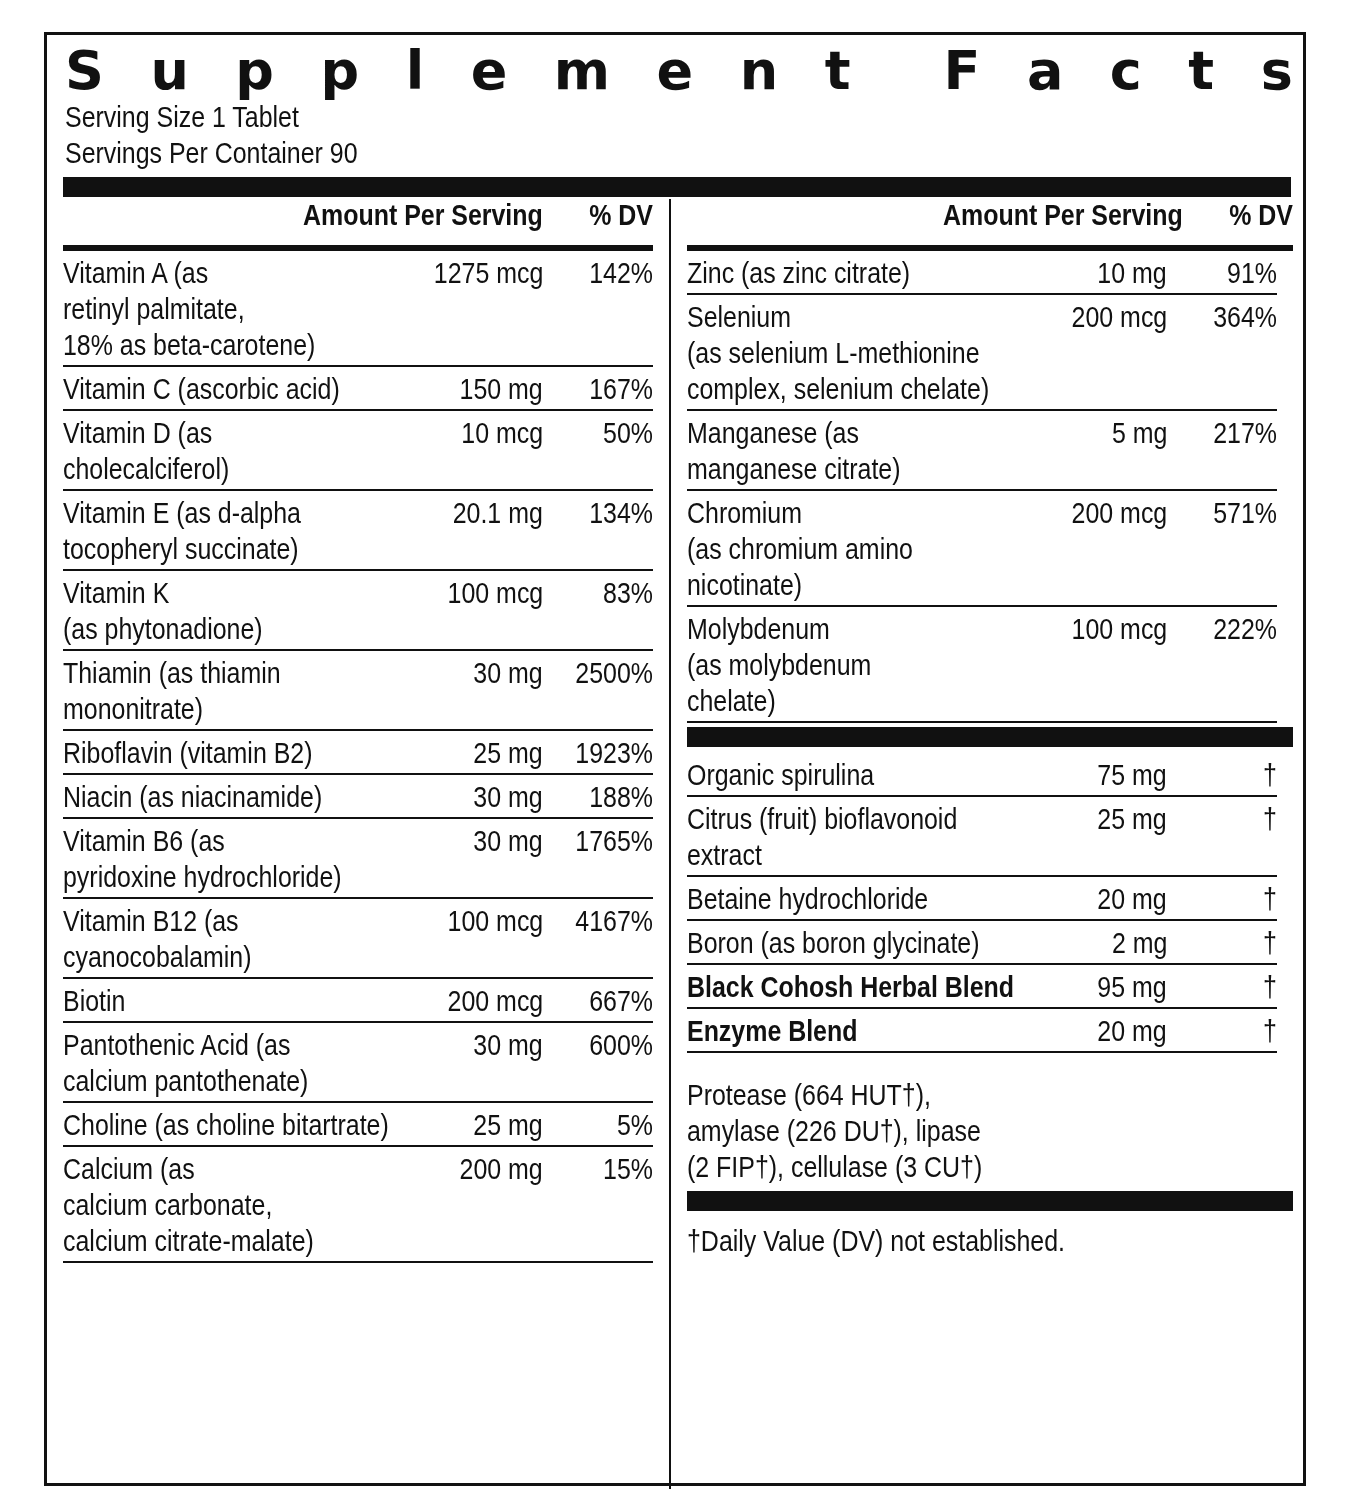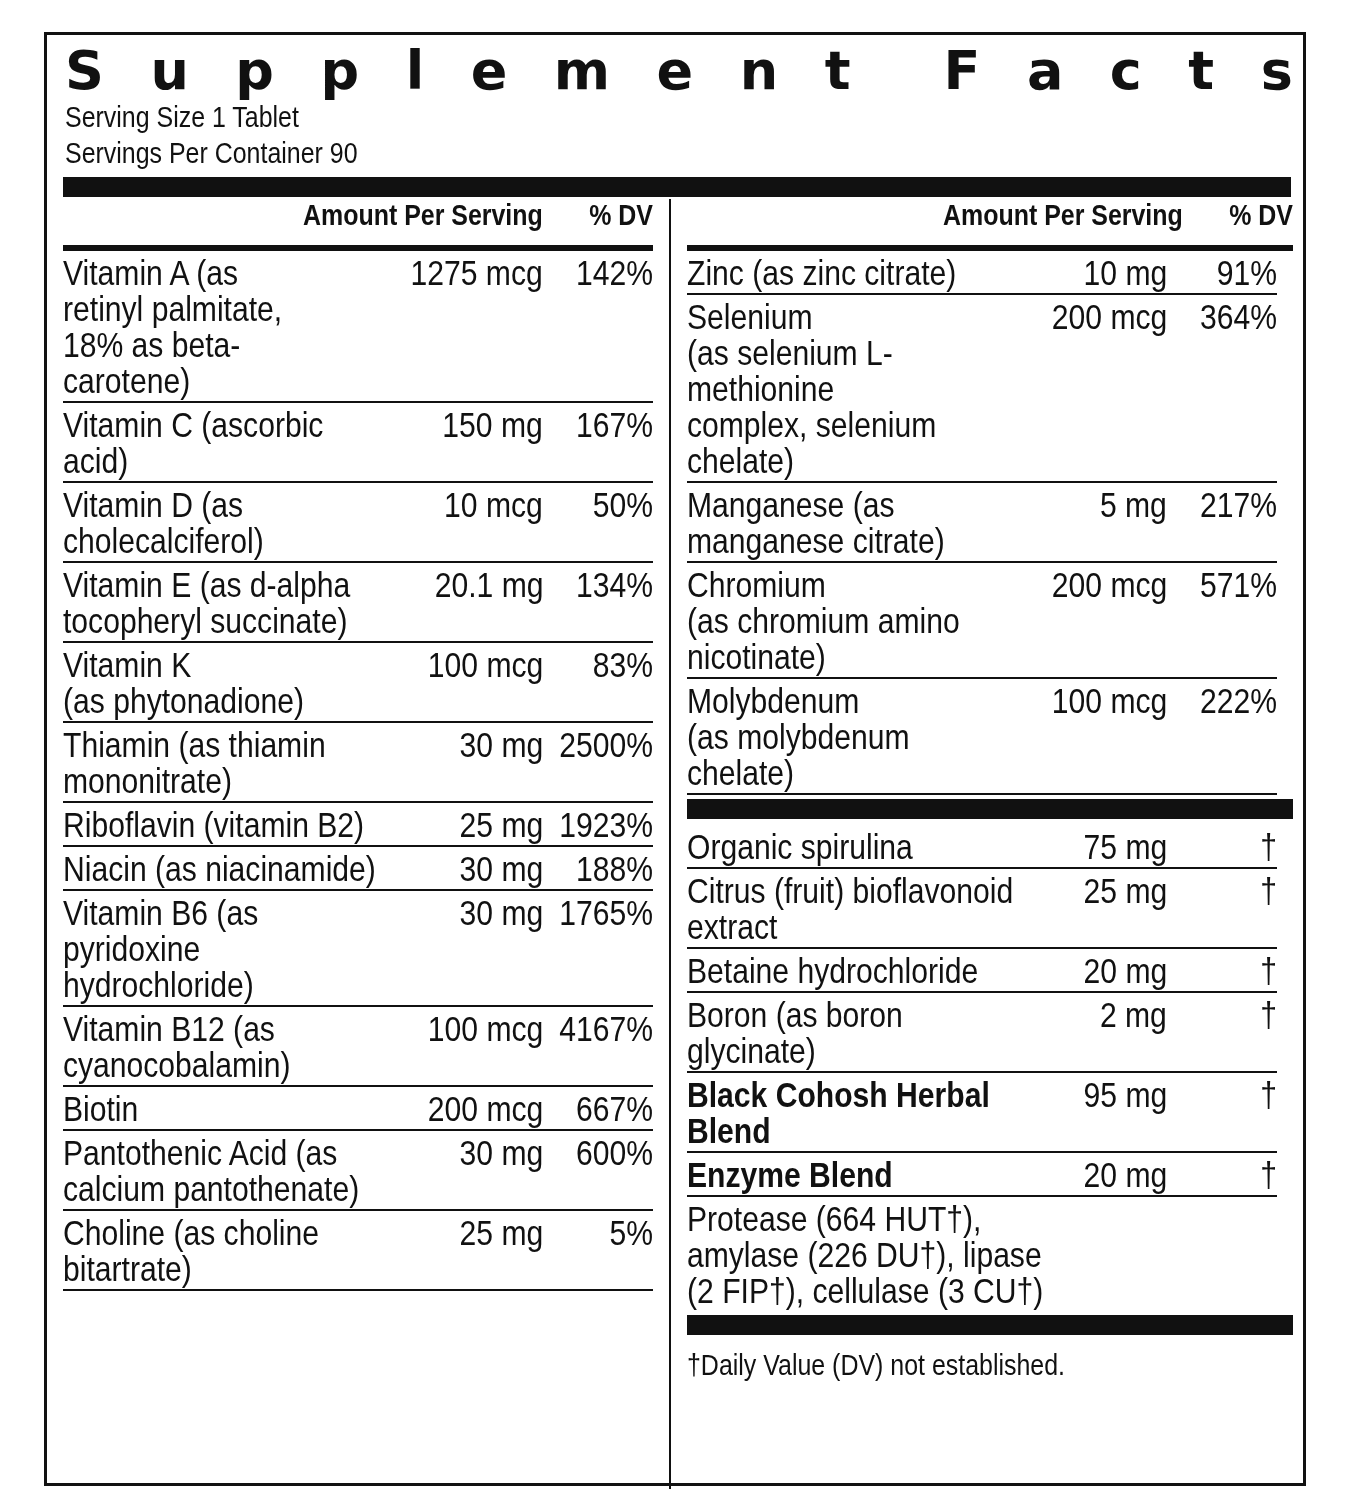--- a/index.html
+++ b/index.html
@@ -7,21 +7,21 @@
   .panel{position:absolute;left:44px;top:32px;width:1262px;height:1454px;border:3px solid #111;box-sizing:border-box;}
   .title{position:absolute;left:18px;top:6px;width:1228px;font-family:"DejaVu Sans",sans-serif;font-weight:900;font-size:54px;line-height:60px;display:flex;justify-content:space-between;letter-spacing:0;}
   .title span{display:inline-block;}
   .serving{position:absolute;left:18px;font-size:29px;line-height:36px;transform:scaleX(0.86);transform-origin:left;}
   .thickbar{position:absolute;background:#111;height:20px;}
   .col{position:absolute;top:164px;}
   .vdiv{position:absolute;left:622px;top:164px;width:2px;height:1290px;background:#111;}
   .hdr{height:52px;display:flex;align-items:flex-start;justify-content:flex-end;font-weight:bold;font-size:29px;padding-bottom:6px;box-sizing:border-box;border-bottom:6px solid #111;}
   .hdr .a{transform:scaleX(0.86);transform-origin:right;}
   .hdr .d{width:110px;text-align:right;transform:scaleX(0.86);transform-origin:right;}
-  .row{display:flex;border-bottom:2px solid #111;font-size:35px;line-height:36px;padding:4px 0 2px 0;}
+  .row{display:flex;border-bottom:2px solid #111;font-size:29px;line-height:36px;padding:4px 0 2px 0;}
   .row .n{flex:1;white-space:pre-line;transform:scaleX(0.86);transform-origin:left;}
   .row .amt{text-align:right;white-space:pre-line;transform:scaleX(0.86);transform-origin:right;}
   .row .dv{width:110px;text-align:right;transform:scaleX(0.86);transform-origin:right;}
   .row.bold .n{font-weight:bold;}
   .row.sub .n{padding-left:18px;}
   .sepbar{background:#111;height:20px;margin:4px 0 6px 0;}
   .foot{font-size:29px;line-height:36px;padding-top:6px;transform:scaleX(0.86);transform-origin:left;}
 </style>
 </head>
 <body>
@@ -123,20 +123,27 @@
           <span class="n">Pantothenic Acid (as
  calcium pantothenate)</span>
           <span class="amt">30 mg</span>
           <span class="dv">600%</span>
         </div>
         <div class="row">
           <span class="n">Choline (as choline bitartrate)</span>
           <span class="amt">25 mg</span>
           <span class="dv">5%</span>
         </div>
+        <div class="row">
+          <span class="n">Calcium (as
+ calcium carbonate,
+ calcium citrate-malate)</span>
+          <span class="amt">200 mg</span>
+          <span class="dv">15%</span>
+        </div>
       </div>
   </div>
 
   <div class="col" style="left:640px;width:606px">
     <div class="hdr">
       <span class="a">Amount Per Serving</span>
       <span class="d">% DV</span>
     </div>
     <div id="right-rows" style="padding-right:16px">
         <div class="row">
@@ -198,21 +205,21 @@
         <div class="row bold">
           <span class="n">Black Cohosh Herbal Blend</span>
           <span class="amt">95 mg</span>
           <span class="dv">†</span>
         </div>
         <div class="row bold">
           <span class="n">Enzyme Blend</span>
           <span class="amt">20 mg</span>
           <span class="dv">†</span>
         </div>
-        <div class="row" style="border-bottom: none;">
+        <div class="row" style="border-bottom: none; margin-top: 20px;">
           <span class="n">Protease (664 HUT†),
  amylase (226 DU†), lipase
  (2 FIP†), cellulase (3 CU†)</span>
           <span class="amt"></span>
           <span class="dv"></span>
         </div>
       </div>
     <div class="sepbar"></div>
     <div class="foot">†Daily Value (DV) not established.</div>
   </div>

